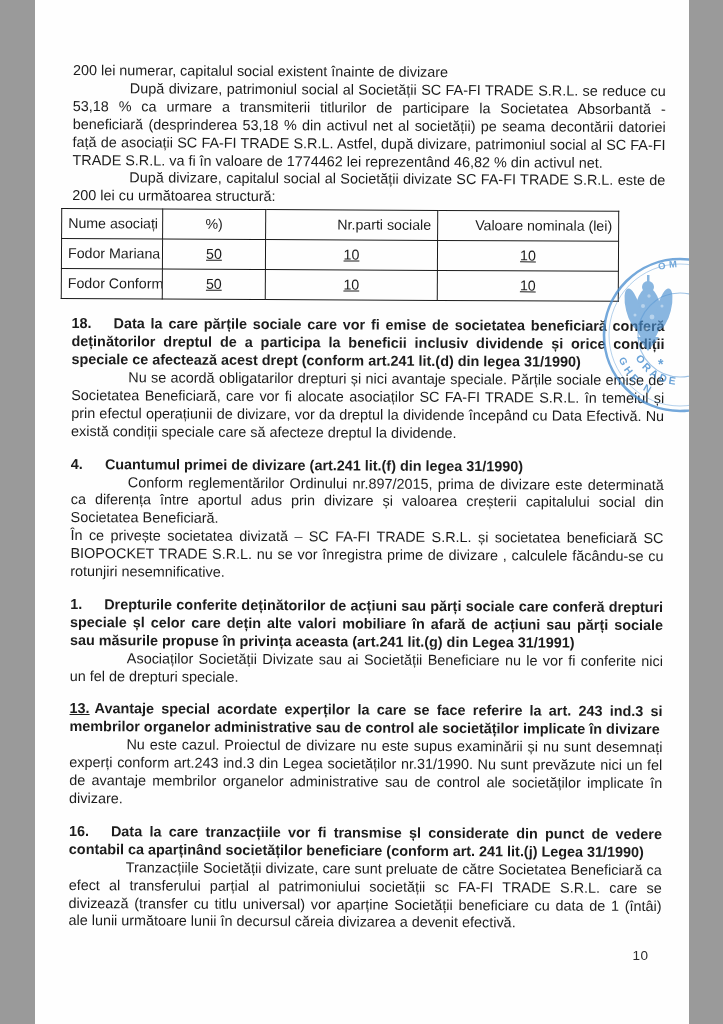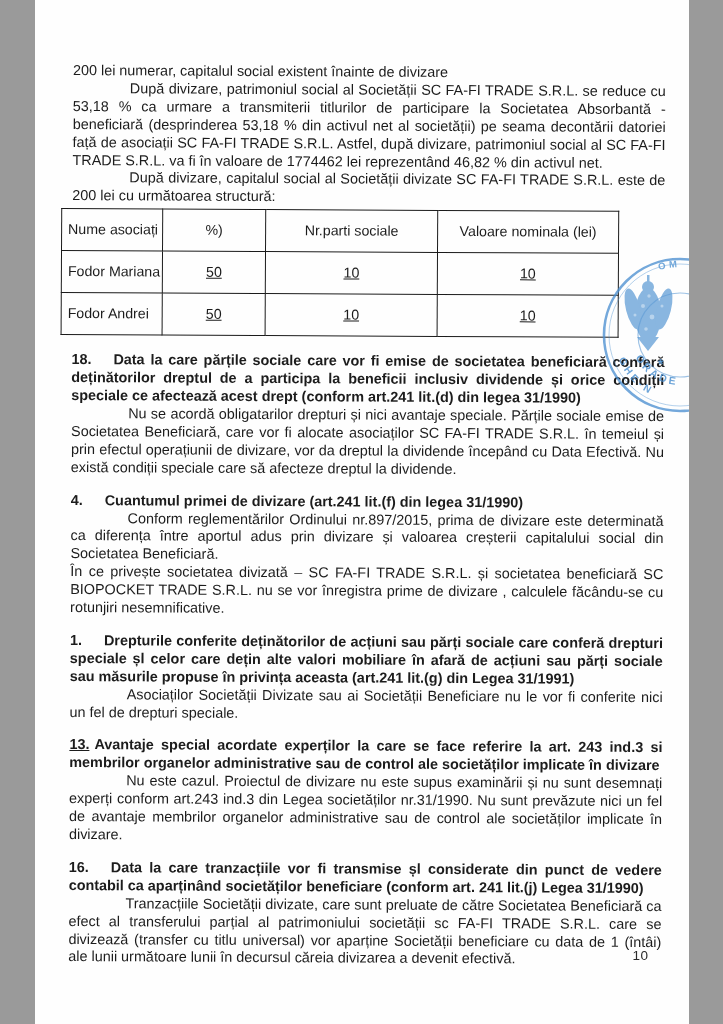--- a/index.html
+++ b/index.html
@@ -38,28 +38,28 @@
     border-collapse:collapse;
     margin:3px 0 0 -11px;
     width:557px;
     table-layout:fixed;
   }
   table.share-table th, table.share-table td {
     border:1.6px solid #1b1b1b;
     font-weight:normal;
     font-size:14.2px;
     line-height:15px;
-    padding:13px 6px;
+    padding:7px 6px;
     white-space:nowrap;
     overflow:hidden;
   }
   th.c-name, td.c-name { text-align:left; }
   th.c-pct  { text-align:center; }
   td.c-pct, td.c-parts, td.c-val { text-align:center;text-decoration:underline; }
-  th.c-parts, th.c-val { text-align:center; }
+  th.c-parts, th.c-val { text-align:right; }
   .after-table { margin-top:16px !important; }
 
   .page-number {
     position:absolute;
     top:948px; left:598px;
     font-size:13.5px;
     color:#2a2a2a;
     letter-spacing:0.5px;
   }
   .stamp {
@@ -104,21 +104,21 @@
         <th class="c-parts">Nr.parti sociale</th>
         <th class="c-val">Valoare nominala (lei)</th>
       </tr>
       <tr>
         <td class="c-name">Fodor Mariana</td>
         <td class="c-pct">50</td>
         <td class="c-parts">10</td>
         <td class="c-val">10</td>
       </tr>
       <tr>
-        <td class="c-name">Fodor Andrei</td>
+        <td class="c-name">Fodor Conform</td>
         <td class="c-pct">50</td>
         <td class="c-parts">10</td>
         <td class="c-val">10</td>
       </tr>
     </tbody>
       </table>
 
     <p class="heading after-table"><span class="secnum">18.</span><span>Data la care părțile sociale care vor fi emise de societatea beneficiară conferă deținătorilor dreptul de a participa la beneficii inclusiv dividende și orice condiții speciale ce afectează acest drept (conform art.241 lit.(d) din legea 31/1990)</span></p>
     <p class="indent">Nu se acordă obligatarilor drepturi și nici avantaje speciale. Părțile sociale emise de Societatea Beneficiară, care vor fi alocate asociaților SC FA-FI TRADE S.R.L. în temeiul și prin efectul operațiunii de divizare, vor da dreptul la dividende începând cu Data Efectivă. Nu există condiții speciale care să afecteze dreptul la dividende.</p>
 

